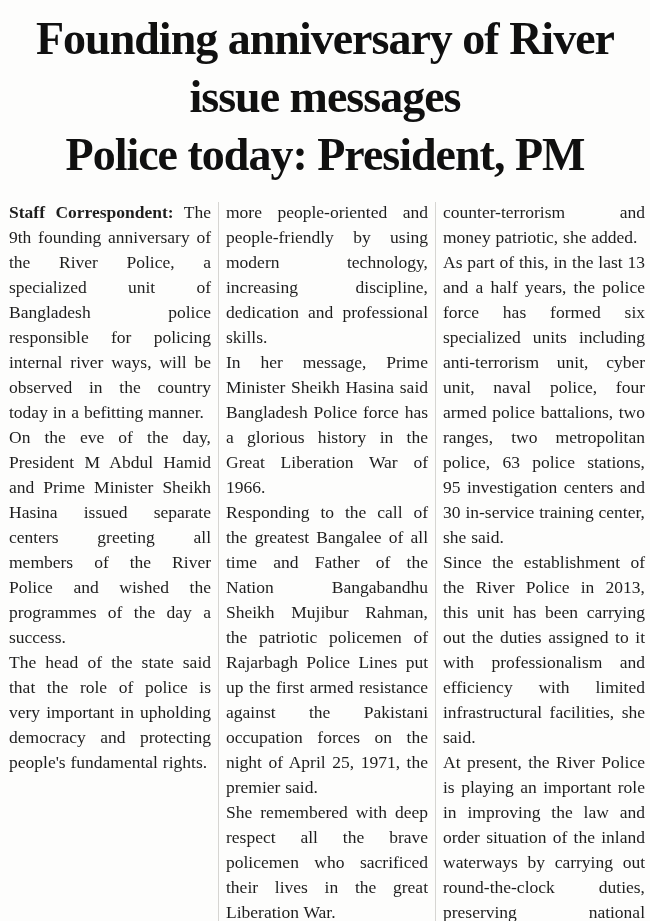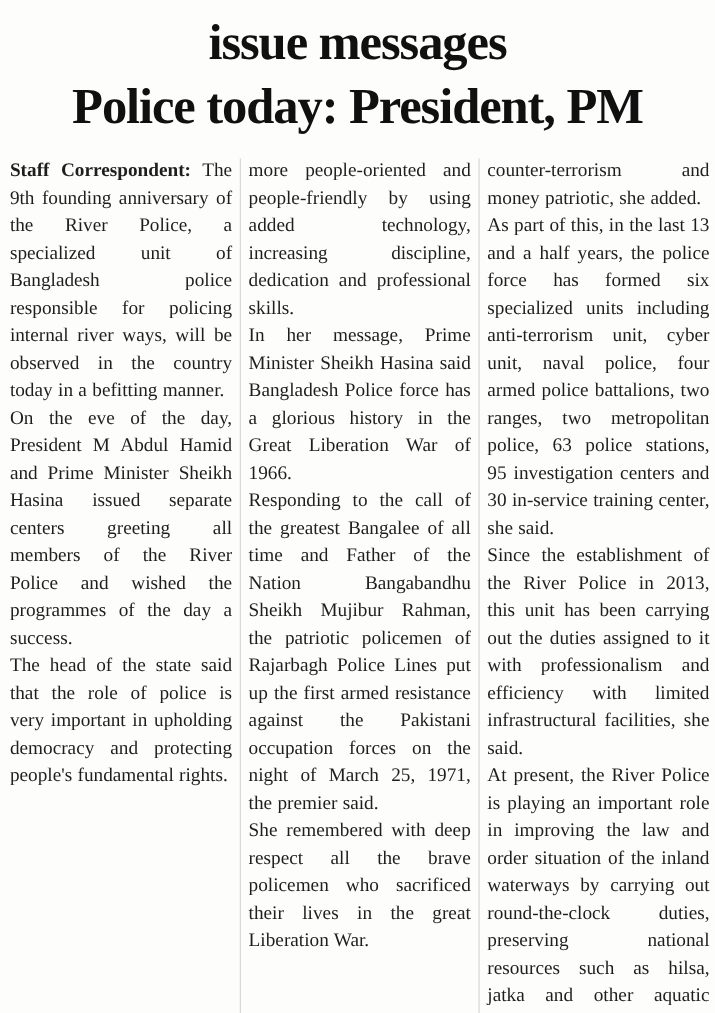--- a/index.html
+++ b/index.html
@@ -62,42 +62,43 @@
     font-weight: 700;
     margin-top: 41px;
   }
 </style>
 </head>
 <body>
 
 <div class="page">
 
   <h1 class="headline">
+    <div class="hl-line">Founding anniversary of River</div>
     <div class="hl-line">issue messages</div>
     <div class="hl-line">Police today: President, PM</div>
   </h1>
 
   <div class="body-columns">
 
     <div class="col">
       <p class="para"><span class="bold-lead">Staff Correspondent:</span>
 <span>The 9th founding anniversary of the River Police, a specialized unit of Bangladesh police responsible for policing internal river ways, will be observed in the country today in a befitting manner.</span></p>
       <div>
           <p class="para">On the eve of the day, President M Abdul Hamid and Prime Minister Sheikh Hasina issued separate centers greeting all members of the River Police and wished the programmes of the day a success.</p>
           <p class="para">The head of the state said that the role of police is very important in upholding democracy and protecting people's fundamental rights.</p>
         </div>
     </div>
 
     <div class="rule"></div>
 
     <div class="col">
       <div>
-          <p class="para">more people-oriented and people-friendly by using added technology, increasing discipline, dedication and professional skills.</p>
+          <p class="para">more people-oriented and people-friendly by using modern technology, increasing discipline, dedication and professional skills.</p>
           <p class="para">In her message, Prime Minister Sheikh Hasina said Bangladesh Police force has a glorious history in the Great Liberation War of 1966.</p>
-          <p class="para">Responding to the call of the greatest Bangalee of all time and Father of the Nation Bangabandhu Sheikh Mujibur Rahman, the patriotic policemen of Rajarbagh Police Lines put up the first armed resistance against the Pakistani occupation forces on the night of March 25, 1971, the premier said.</p>
+          <p class="para">Responding to the call of the greatest Bangalee of all time and Father of the Nation Bangabandhu Sheikh Mujibur Rahman, the patriotic policemen of Rajarbagh Police Lines put up the first armed resistance against the Pakistani occupation forces on the night of April 25, 1971, the premier said.</p>
           <p class="para">She remembered with deep respect all the brave policemen who sacrificed their lives in the great Liberation War.</p>
         </div>
     </div>
 
     <div class="rule"></div>
 
     <div class="col">
       <div>
           <p class="para">counter-terrorism and money patriotic, she added.</p>
           <p class="para">As part of this, in the last 13 and a half years, the police force has formed six specialized units including anti-terrorism unit, cyber unit, naval police, four armed police battalions, two ranges, two metropolitan police, 63 police stations, 95 investigation centers and 30 in-service training center, she said.</p>

